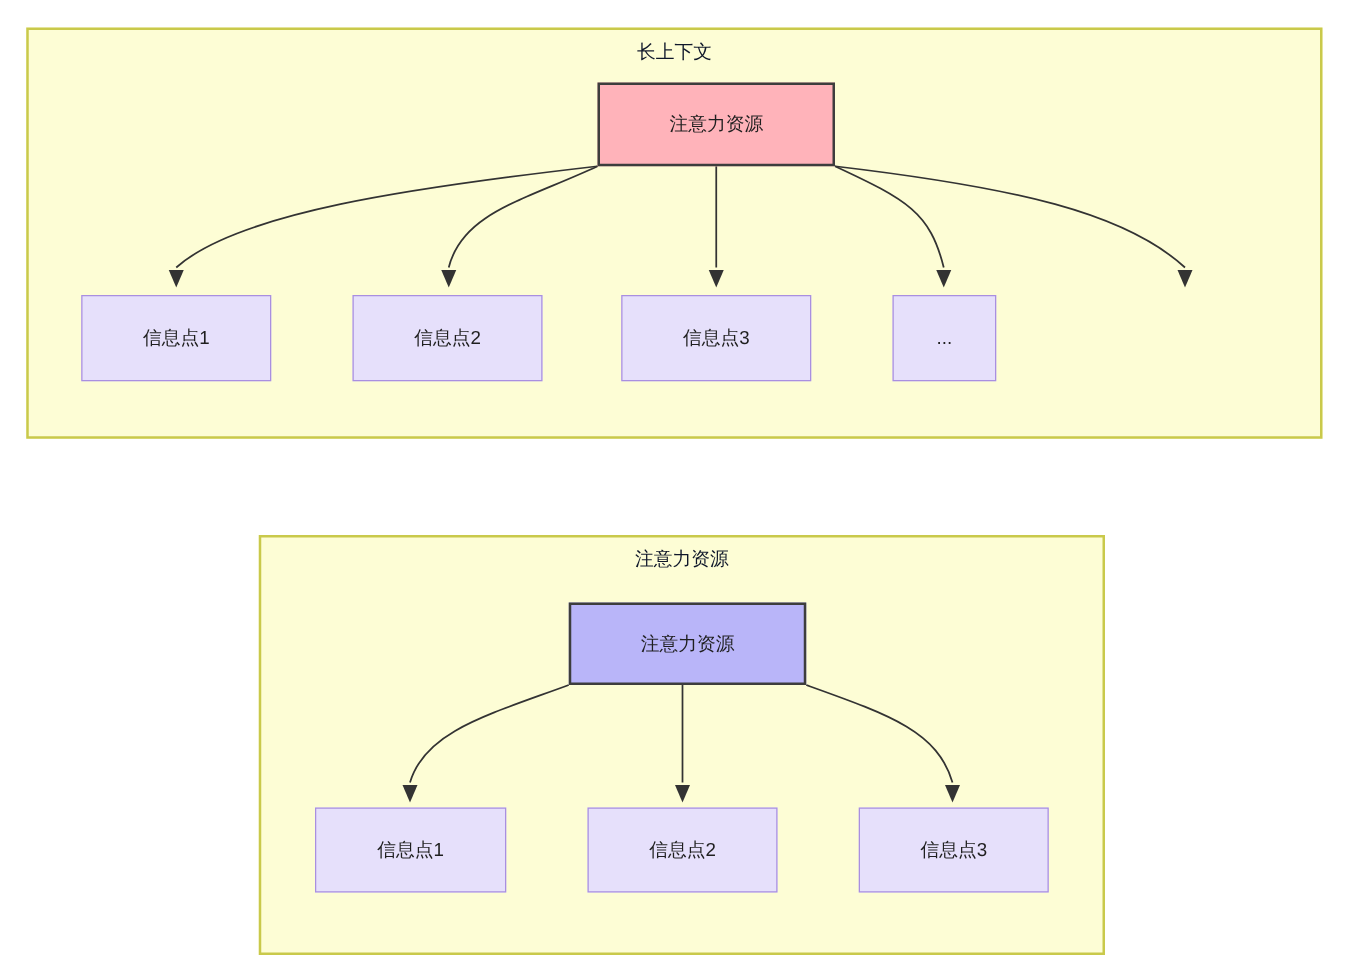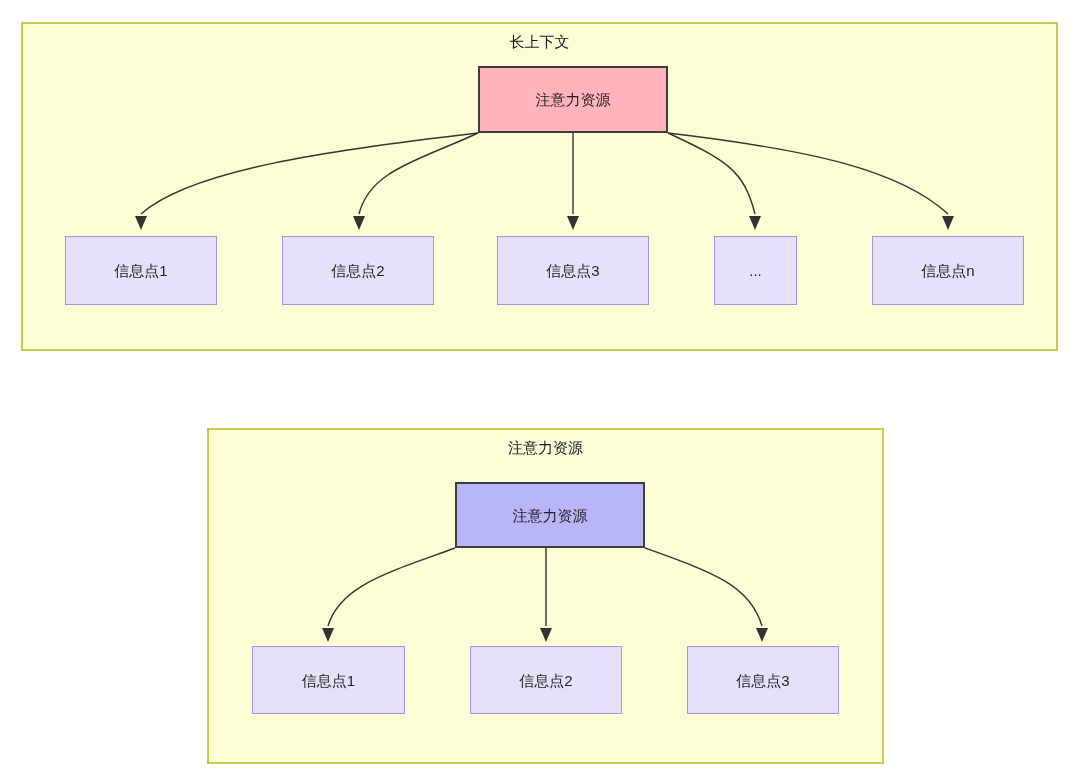--- a/index.html
+++ b/index.html
@@ -136,23 +136,20 @@
   </div>
   <div class="node node-leaf" id="leaf-l2">
     <span>信息点2</span>
   </div>
   <div class="node node-leaf" id="leaf-l3">
     <span>信息点3</span>
   </div>
   <div class="node node-leaf" id="leaf-ldots">
     <span>...</span>
   </div>
-  <div class="node node-leaf" id="leaf-ln">
-    <span>信息点n</span>
-  </div>
 
   <div class="panel" id="panel-short">
     <div class="panel-title">注意力资源</div>
   </div>
 
   <svg class="edges" id="edges-short" viewBox="0 0 1080 774" width="1080" height="774">
 
     <path d="M455,548 C390,572 340,585 328,626"></path>
     <polygon points="328,642 322,628 334,628"></polygon>
 

